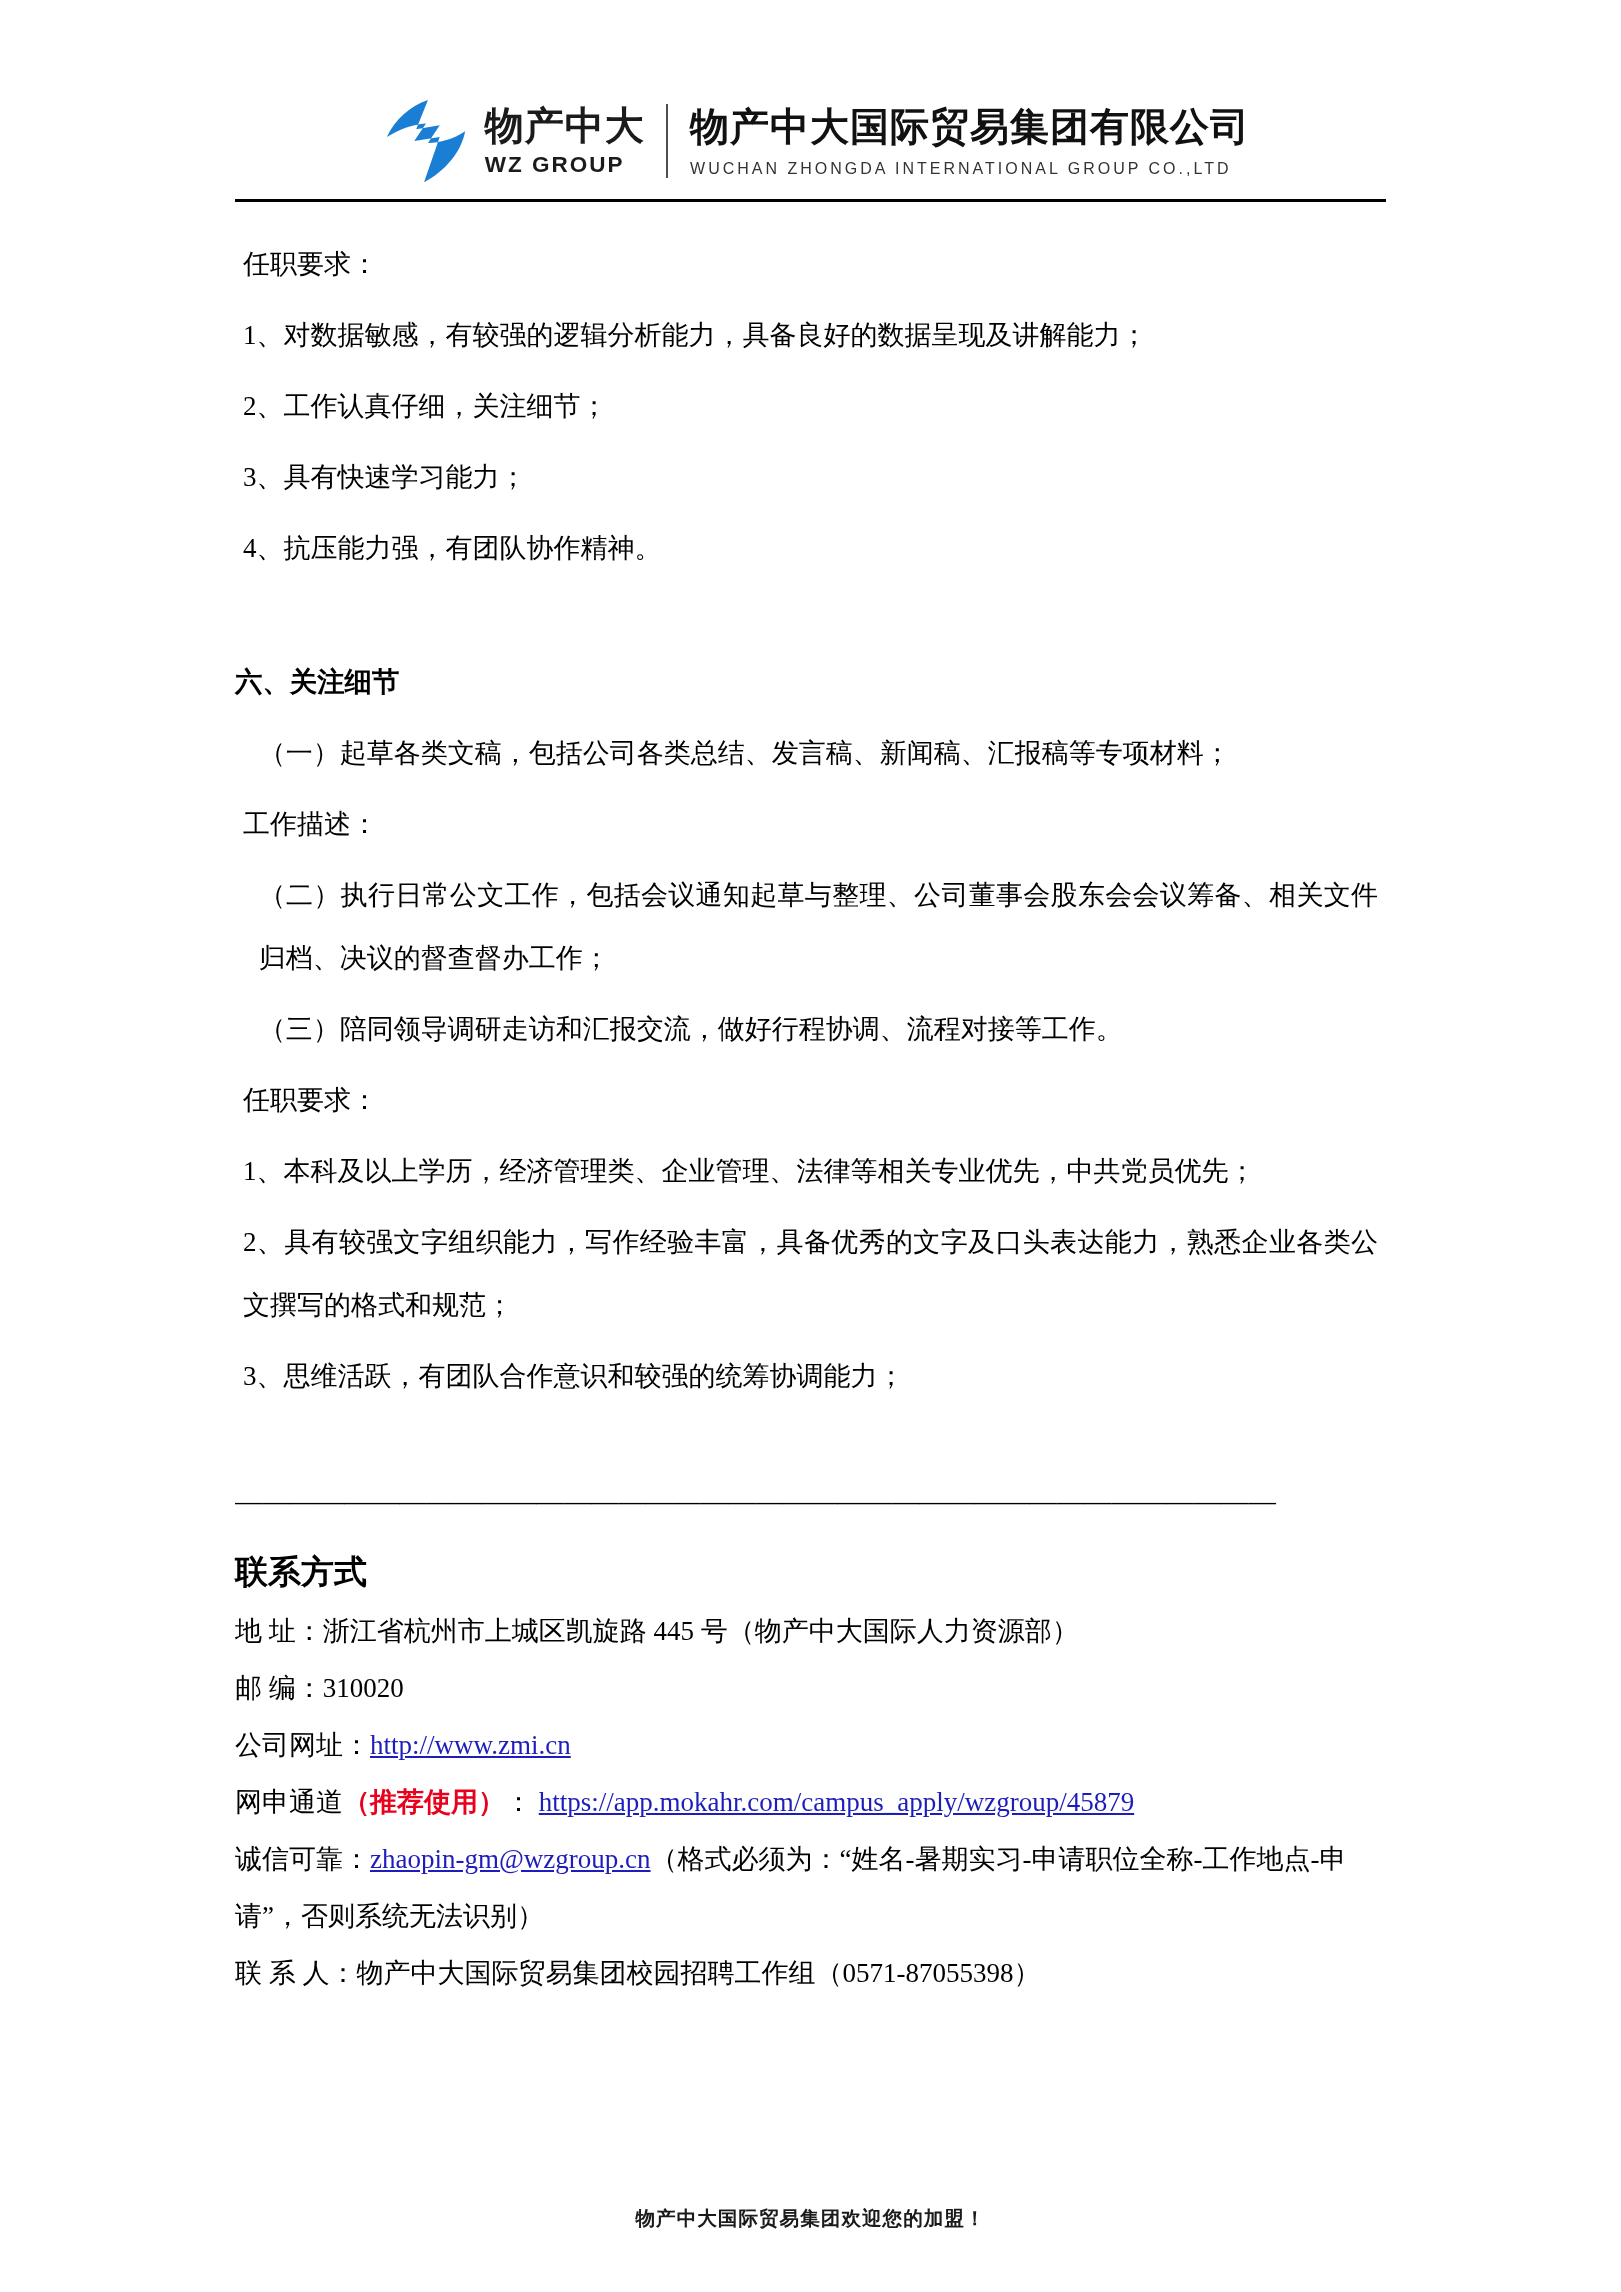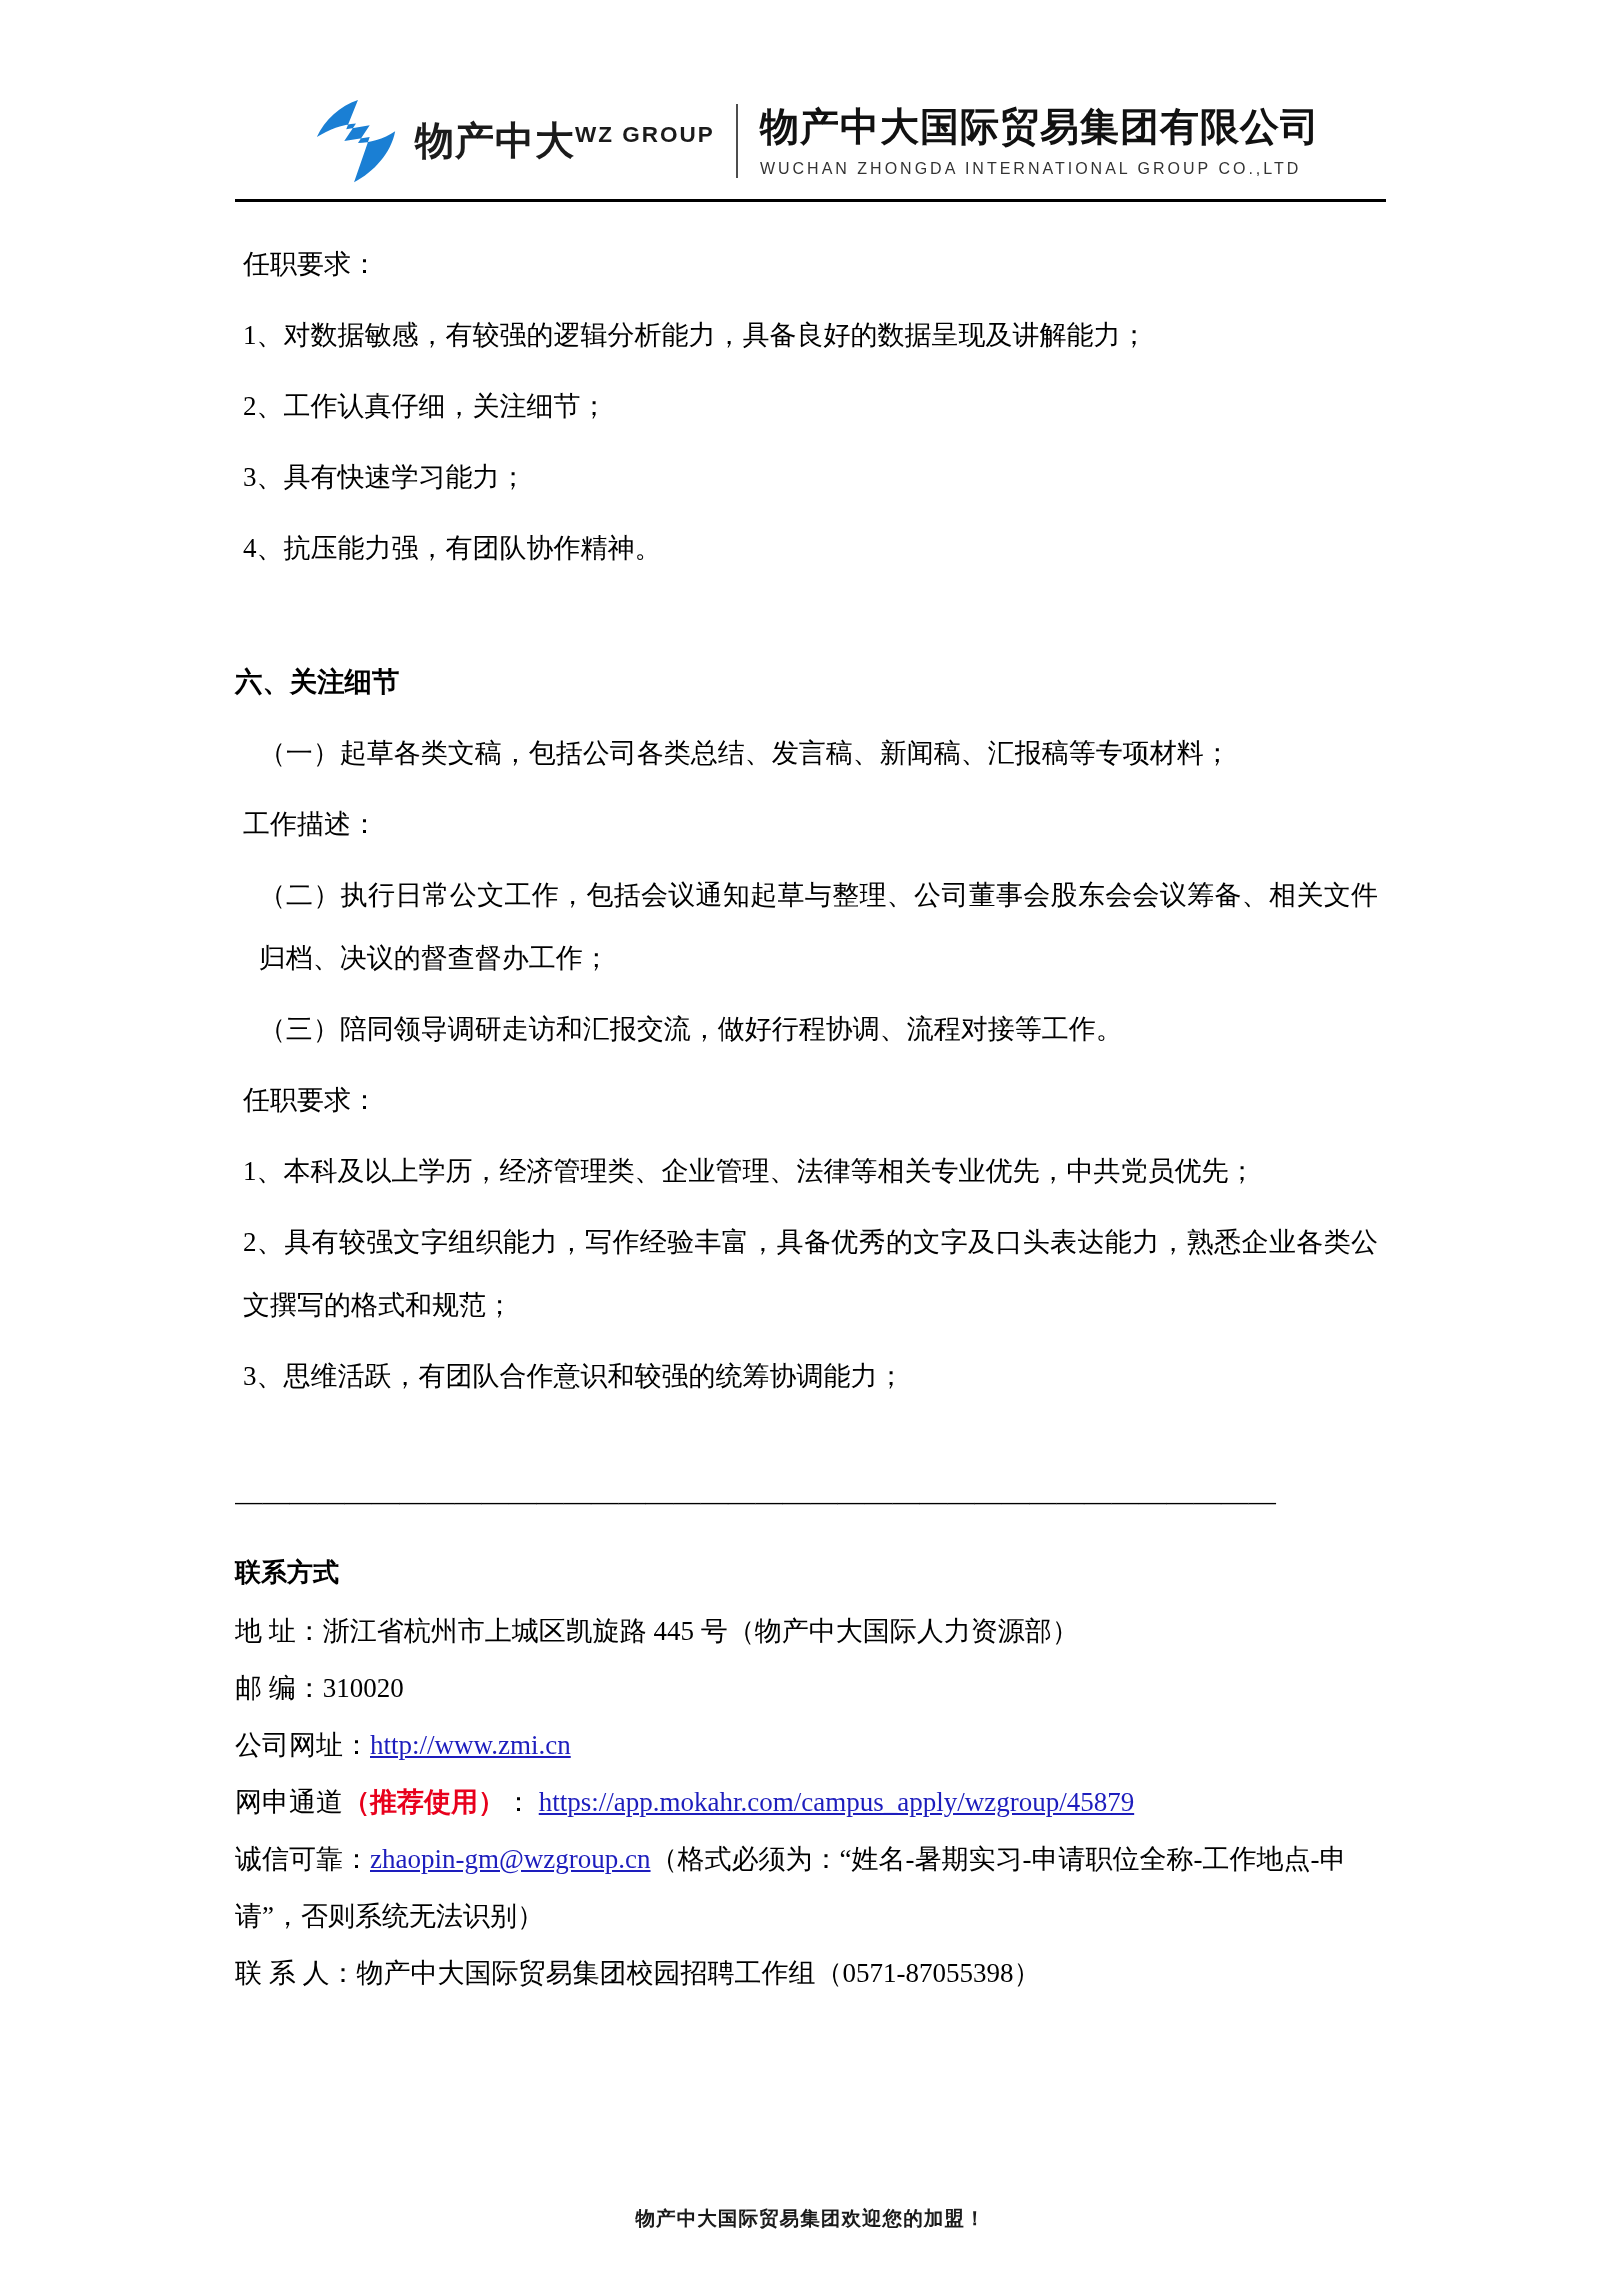--- a/index.html
+++ b/index.html
@@ -36,20 +36,21 @@
   }
   .logo-mark {
     width: 110px;
     height: 94px;
     position: relative;
     flex: 0 0 auto;
   }
   .logo-mark svg { display: block; }
   .logo-cn-wrap {
     display: flex;
+    flex-direction: column;
     justify-content: center;
     margin-left: 3.9px;
   }
   .logo-cn {
     font-family: "Liberation Sans", "DejaVu Sans", sans-serif;
     font-weight: bold;
     font-size: 39px;
     color: #1b1b1b;
     letter-spacing: 1px;
     line-height: 1.15;
@@ -123,21 +124,21 @@
     line-height: 45px;
     letter-spacing: 0px;
     white-space: nowrap;
     overflow: hidden;
     height: 45px;
     color: #000;
   }
 
   .contact-title {
     font-weight: bold;
-    font-size: 26px;
+    font-size: 33px;
     line-height: 61px;
     margin: 0;
   }
   .contact-line {
     font-size: 27px;
     line-height: 57px;
     margin: 0;
   }
   .link {
     color: #1d1dbd;

